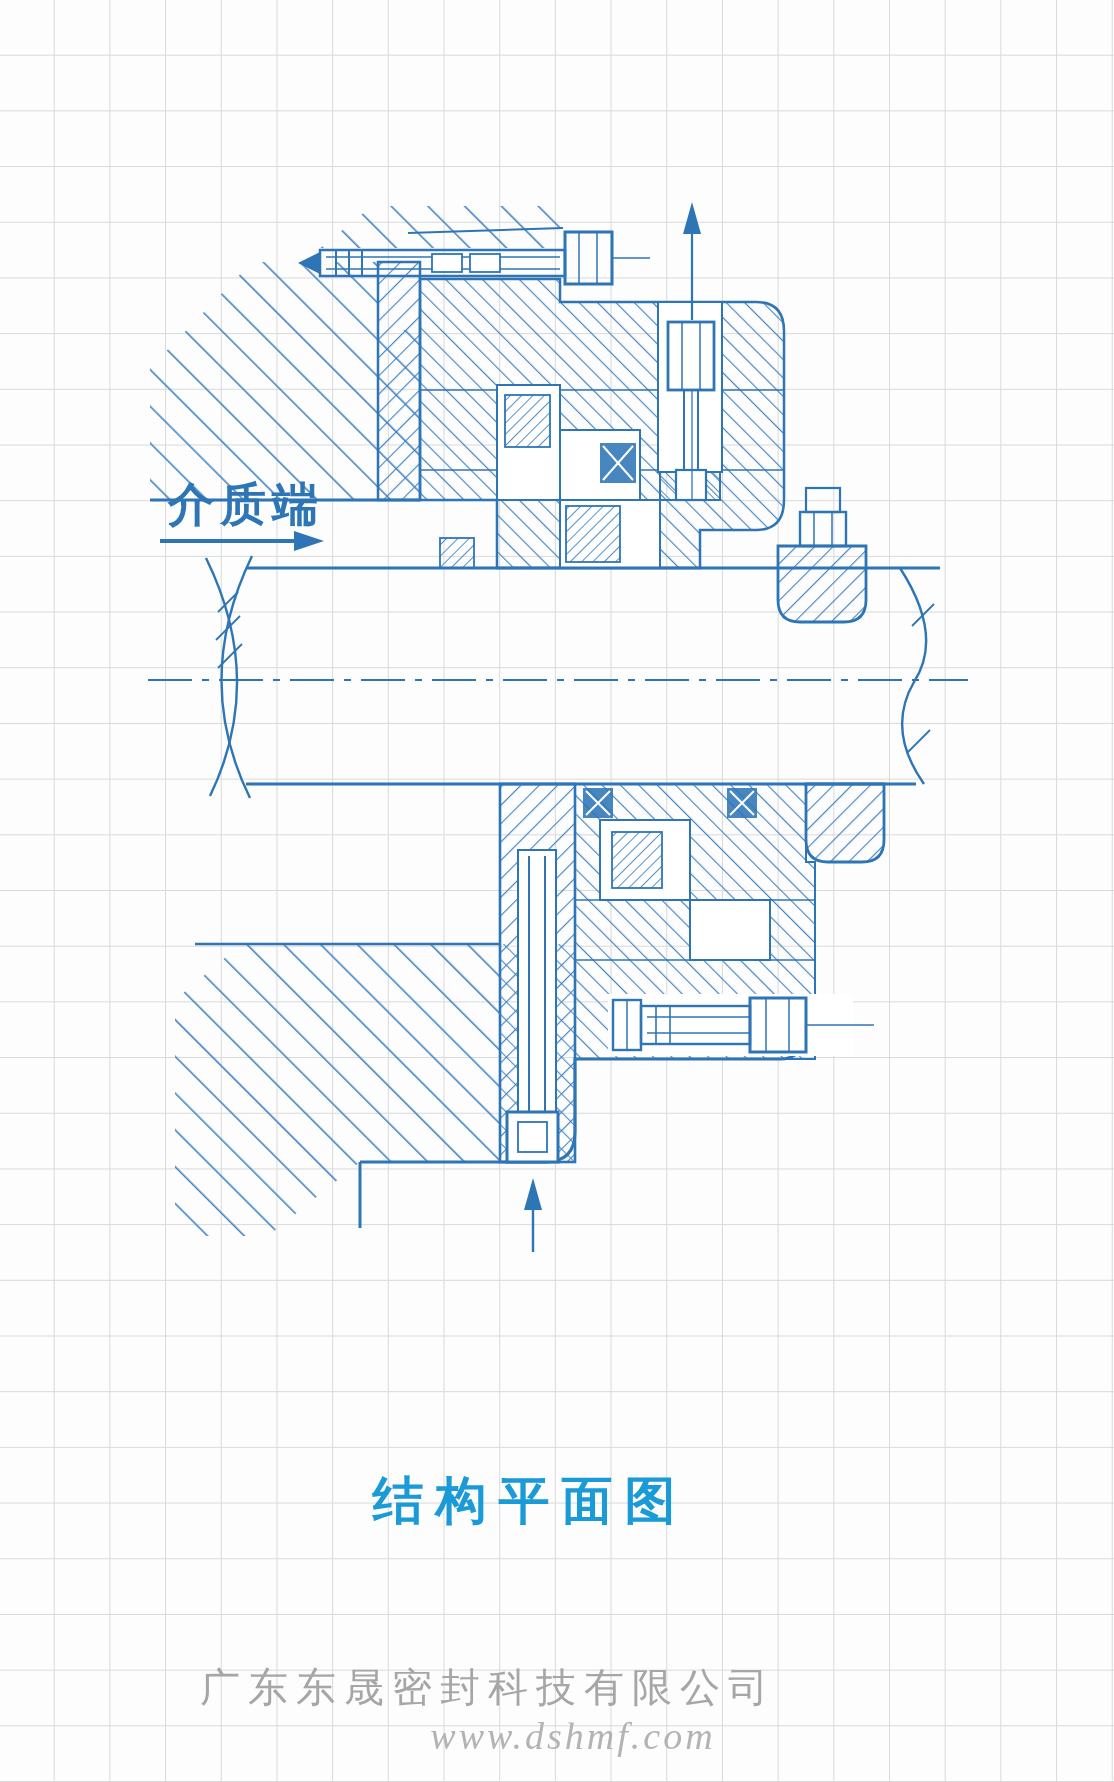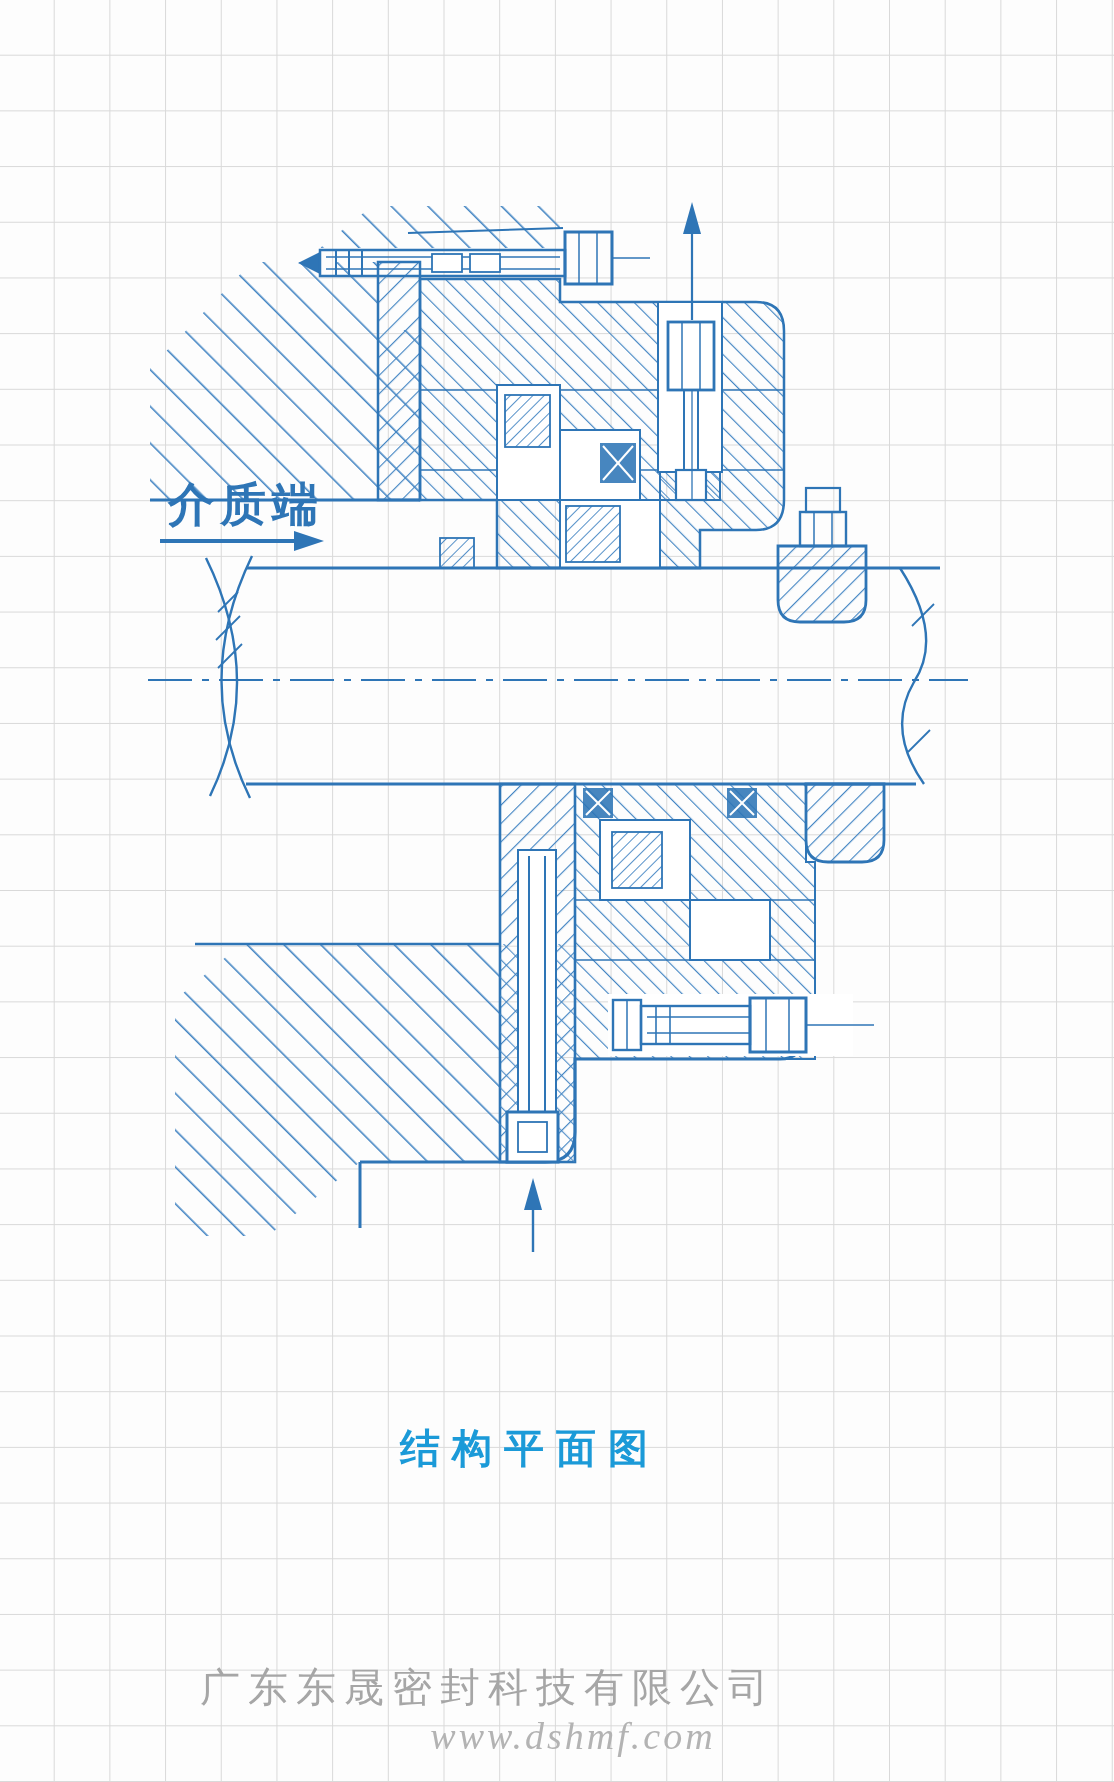--- a/index.html
+++ b/index.html
@@ -13,21 +13,21 @@
     background-position:-2px -1px;
     font-family:"Liberation Sans",sans-serif;
     padding-left:40px;
   }
   .drawing{position:absolute;left:0;top:0;}
   .title-line{
     position:absolute;left:0;width:1060px;text-align:center;
     color:#1b9ad8;font-weight:700;font-family:"Liberation Sans",sans-serif;
   }
   .title-1{top:1318px;font-size:58px;letter-spacing:1px;}
-  .title-2{top:1421px;font-size:40px;letter-spacing:12px;}
+  .title-2{top:1467px;font-size:51px;letter-spacing:12px;}
   .company{
     position:absolute;top:1660px;left:0;width:976px;text-align:center;
     color:#a6a6a6;font-family:"DejaVu Serif",serif;font-size:40px;letter-spacing:8px;
   }
   .website{
     position:absolute;top:1714px;left:16px;width:1114px;text-align:center;
     color:#b3b3b3;font-family:Liberation Serif, serif;font-style:italic;
     font-size:38px;letter-spacing:3px;
   }
 </style>

